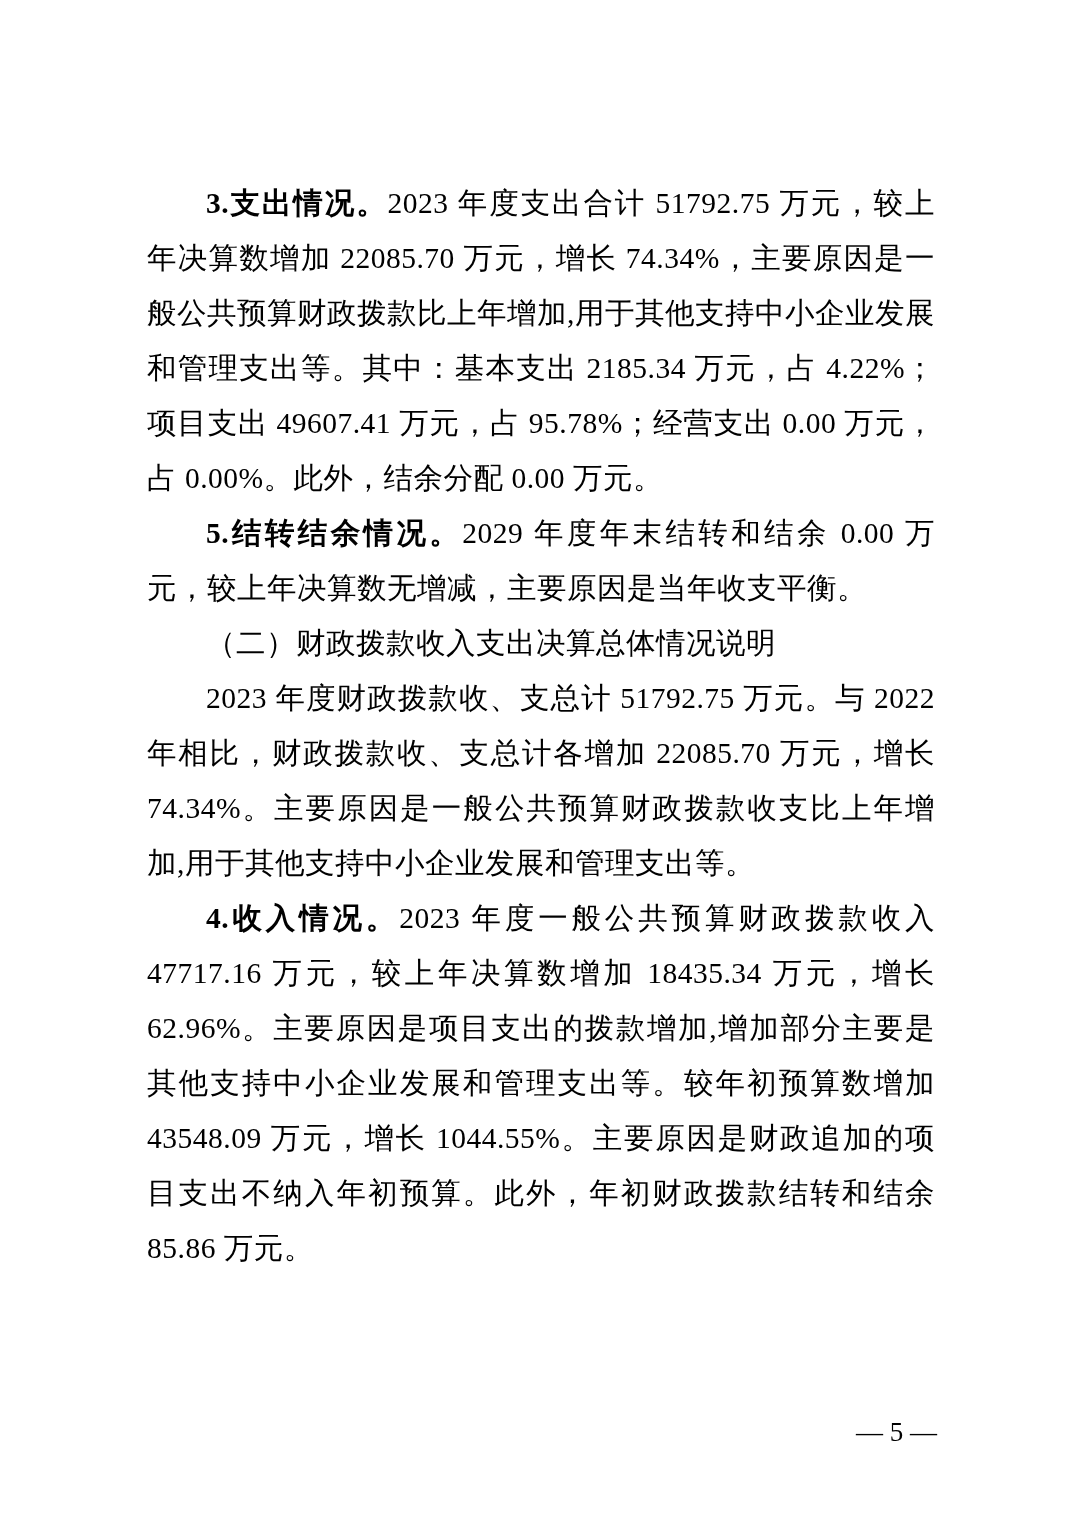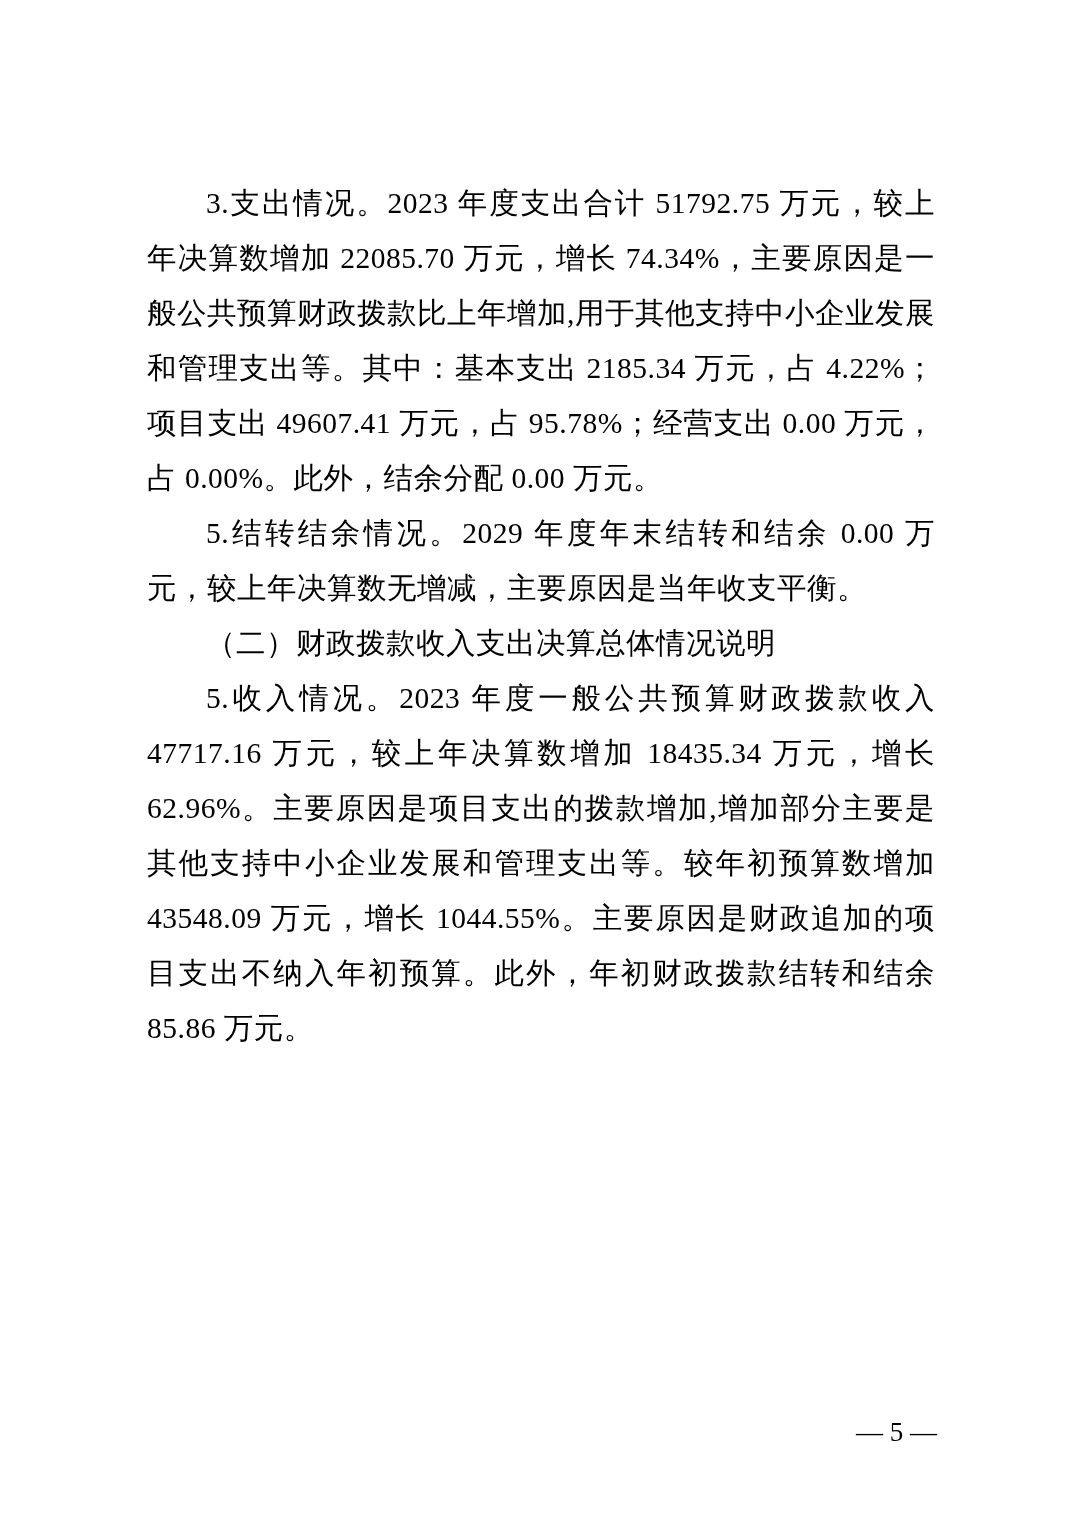--- a/index.html
+++ b/index.html
@@ -25,21 +25,21 @@
     line-height: 55px;
     text-align: justify;
     text-justify: inter-ideograph;
     letter-spacing: 0.5px;
   }
   .para {
     margin: 0;
     text-indent: 2em;
   }
   .para .lead {
-    font-weight: normal;
+    font-weight: bold;
   }
   .para.heading {
     font-weight: normal;
   }
   .footer {
     position: absolute;
     right: 137px;
     top: 1416px;
     font-size: 27px;
     line-height: 32px;
@@ -52,22 +52,23 @@
 
 <div class="page">
   <div class="content">
 
     <p class="para"><span class="lead">3.支出情况。</span><span>2023 年度支出合计 51792.75 万元，较上年决算数增加 22085.70 万元，增长 74.34%，主要原因是一般公共预算财政拨款比上年增加,用于其他支持中小企业发展和管理支出等。其中：基本支出 2185.34 万元，占 4.22%；项目支出 49607.41 万元，占 95.78%；经营支出 0.00 万元，占 0.00%。此外，结余分配 0.00 万元。</span></p>
 
     <p class="para"><span class="lead">5.结转结余情况。</span><span>2029 年度年末结转和结余 0.00 万元，较上年决算数无增减，主要原因是当年收支平衡。</span></p>
 
     <p class="para heading"><span>（二）财政拨款收入支出决算总体情况说明</span></p>
 
+    <p class="para"><span>2023 年度财政拨款收、支总计 51792.75 万元。与 2022 年相比，财政拨款收、支总计各增加 22085.70 万元，增长 74.34%。主要原因是一般公共预算财政拨款收支比上年增加,用于其他支持中小企业发展和管理支出等。</span></p>
 
 
-    <p class="para"><span class="lead">5.收入情况。</span><span>2023 年度一般公共预算财政拨款收入 47717.16 万元，较上年决算数增加 18435.34 万元，增长 62.96%。主要原因是项目支出的拨款增加,增加部分主要是其他支持中小企业发展和管理支出等。较年初预算数增加 43548.09 万元，增长 1044.55%。主要原因是财政追加的项目支出不纳入年初预算。此外，年初财政拨款结转和结余 85.86 万元。</span></p>
+    <p class="para"><span class="lead">4.收入情况。</span><span>2023 年度一般公共预算财政拨款收入 47717.16 万元，较上年决算数增加 18435.34 万元，增长 62.96%。主要原因是项目支出的拨款增加,增加部分主要是其他支持中小企业发展和管理支出等。较年初预算数增加 43548.09 万元，增长 1044.55%。主要原因是财政追加的项目支出不纳入年初预算。此外，年初财政拨款结转和结余 85.86 万元。</span></p>
 
   </div>
 
   <div class="footer">
     <span>— 5 —</span>
   </div>
 </div>
 
 </body></html>

